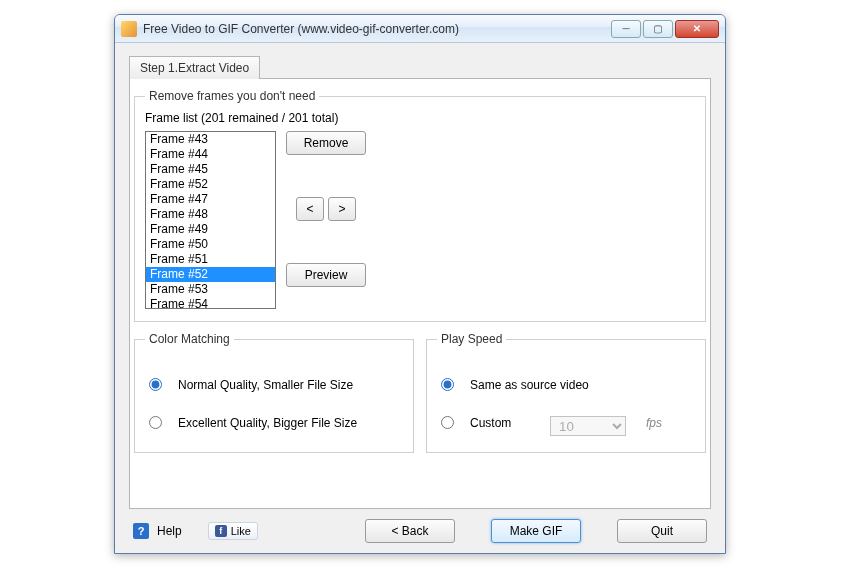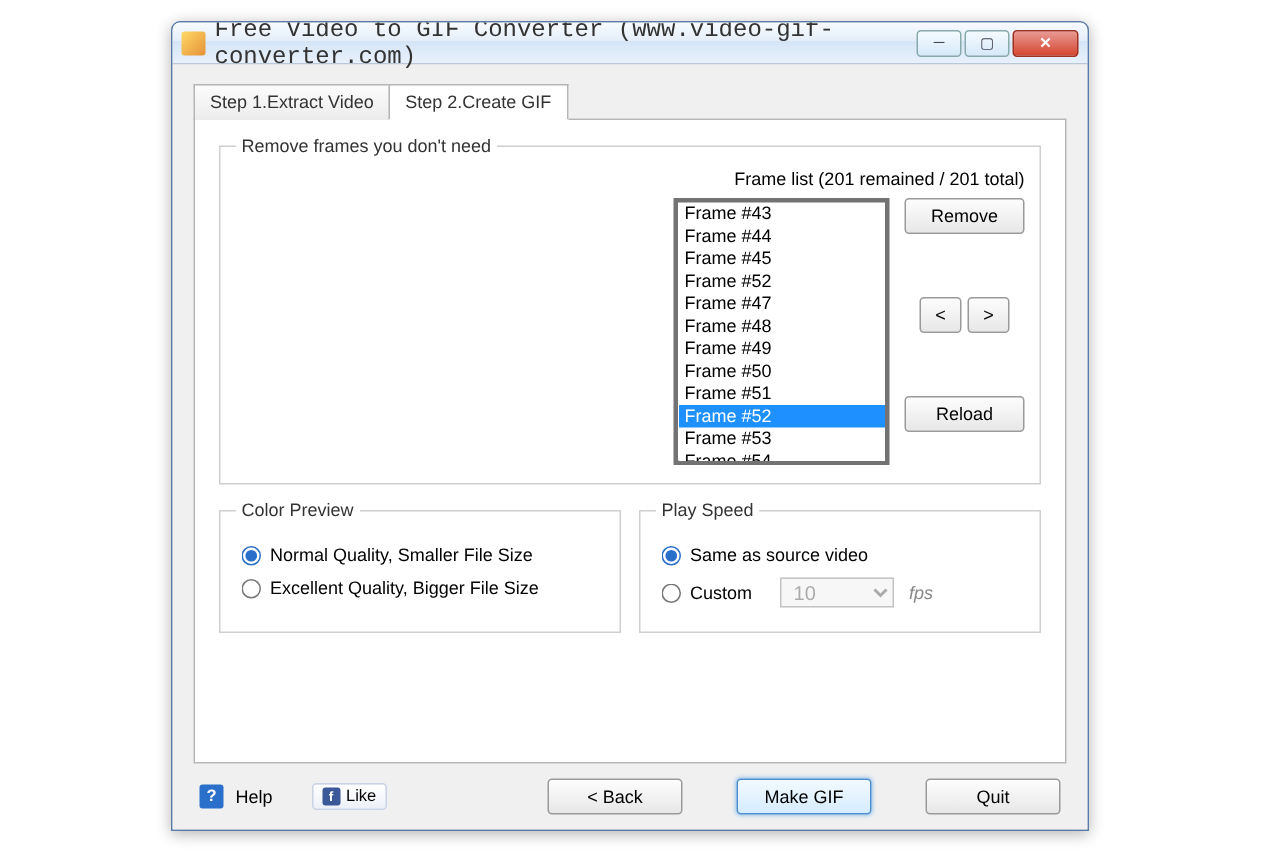--- a/index.html
+++ b/index.html
@@ -2,71 +2,71 @@
 <html><head>
 <meta charset="utf-8">
 <style>
 * { box-sizing: border-box; margin: 0; padding: 0; }
 body { font-family: "Segoe UI", Tahoma, sans-serif; font-size: 12px; background: #fff; width: 841px; height: 568px; position: relative; }
 
 .window { position: absolute; left: 114px; top: 14px; width: 612px; height: 540px; border: 1px solid #5a7ca8; border-radius: 6px 6px 0 0; overflow: hidden; box-shadow: 0 2px 10px rgba(0,0,0,0.3); background: #f0f0f0; }
 
 .titlebar { height: 28px; background: linear-gradient(to bottom, #f8fbff 0%, #e4eef9 45%, #d5e5f6 46%, #e8f1fb 100%); display: flex; align-items: center; padding: 0 6px; border-bottom: 1px solid #b8c8d8; }
 .titlebar-icon { width: 16px; height: 16px; background: linear-gradient(135deg,#ffd966,#e69138); border-radius: 2px; margin-right: 6px; }
-.titlebar-text { flex: 1; color: #333; font-size: 16px; font-family: Liberation Mono, monospace; }
+.titlebar-text { flex: 1; color: #333; font-size: 12px; }
 .window-controls { display: flex; gap: 0; }
 .wc-btn { width: 30px; height: 18px; border: 1px solid #8aa; background: linear-gradient(to bottom,#f5fbff,#d6e9f8); border-radius: 3px; margin-left: 2px; display: flex; align-items: center; justify-content: center; font-size: 10px; color: #445; cursor: pointer; }
 .wc-close { width: 44px; background: linear-gradient(to bottom,#e89a94,#d4462f); border-color: #a03020; color: #fff; font-weight: bold; }
 
 .client { background: #f0f0f0; padding: 12px 14px 10px 14px; height: calc(100% - 28px); display: flex; flex-direction: column; }
 
 .tabstrip { display: flex; position: relative; top: 1px; }
 .tab { padding: 4px 10px; border: 1px solid #b5b5b5; background: linear-gradient(to bottom,#fcfcfc,#ececec); border-bottom: none; margin-right: -1px; cursor: pointer; font-size: 12px; color: #333; }
 .tab.active { background: #fff; border-bottom: 1px solid #fff; z-index: 2; }
 
-.tabpane { flex: 1; background: #fff; border: 1px solid #b5b5b5; padding: 10px 16px; display: flex; flex-direction: column; gap: 10px; }
+.tabpane { flex: 1; background: #fff; border: 1px solid #b5b5b5; padding: 10px 4px; display: flex; flex-direction: column; gap: 10px; }
 
 fieldset { border: 1px solid #cfcfcf; padding: 8px 10px 12px 10px; }
 legend { padding: 0 4px; color: #333; font-size: 12px; }
 
 .frames-row { display: flex; gap: 10px; }
 .preview-col { display: flex; flex-direction: column; }
 .preview-label { margin: 2px 0 6px 8px; }
 .preview-img { width: 218px; height: 160px; border: 1px solid #8a8a8a; background: #6c5f7a; position: relative; overflow: hidden; }
 .preview-img .sky { position:absolute; inset:0; background: linear-gradient(to bottom,#8ab3d1 0%,#b5926f 40%,#7a5a4e 100%); }
 .preview-img .tree { position:absolute; width:40px; height:130px; background:#3f3a55; border-radius:10px; top:18px; }
 .preview-img .tree.t1{left:8px;} .preview-img .tree.t2{left:50px;width:28px;} .preview-img .tree.t3{left:158px;width:46px;}
 .preview-img .mouse { position:absolute; left:95px; top:60px; width:50px; height:80px; }
 .preview-img .mouse .head{position:absolute;top:8px;left:10px;width:24px;height:20px;background:#f3c9a6;border-radius:50%;}
 .preview-img .mouse .cap{position:absolute;top:0;left:6px;width:32px;height:16px;background:#b62b23;border-radius:50% 50% 0 0;}
 .preview-img .mouse .ear{position:absolute;top:2px;left:-6px;width:16px;height:16px;background:#111;border-radius:50%;}
 .preview-img .mouse .body{position:absolute;top:26px;left:8px;width:28px;height:30px;background:#b62b23;border-radius:8px;}
 .preview-img .mouse .pants{position:absolute;top:52px;left:6px;width:32px;height:22px;background:#2a3a8c;border-radius:6px;}
 .preview-img .ground{position:absolute;bottom:0;left:0;right:0;height:24px;background:#7e5c43;}
 
-.framelist-col { flex: 1; display: flex; flex-direction: column; align-items: flex-end; }
+.framelist-col { flex: 1; display: flex; flex-direction: column; }
 .framelist-label { margin-bottom: 6px; }
 .fl-row { display: flex; gap: 10px; }
 
-.listbox { width: 144px; height: 178px; border: 3px solid #737373; background: #fff; overflow-y: scroll; font-size: 12px; }
+.listbox { width: 131px; height: 178px; border: 1px solid #737373; background: #fff; overflow-y: scroll; font-size: 12px; }
 .listbox::-webkit-scrollbar { width: 16px; }
 .listbox::-webkit-scrollbar-track { background: #e9e9e9; border-left:1px solid #ccc; }
 .listbox::-webkit-scrollbar-thumb { background: linear-gradient(to right,#e6eefb,#c2d6ef); border:1px solid #9bb; border-radius:2px; }
 .listbox::-webkit-scrollbar-button { height:16px; background:#e6e6e6; border:1px solid #bbb; }
 .listitem { padding: 0 4px; line-height: 15px; cursor: pointer; white-space: nowrap; }
 .listitem.selected { background: #1e90ff; color: #fff; }
 
 .btn-col { display: flex; flex-direction: column; align-items: center; gap: 8px; }
 .winbtn { min-width: 80px; height: 24px; border: 1px solid #9a9a9a; background: linear-gradient(to bottom,#fdfdfd,#e7e7e7); border-radius: 3px; cursor: pointer; font-size: 12px; padding: 0 10px; }
 .navpair { display: flex; gap: 4px; margin-top: 34px; margin-bottom: 34px; }
 .navpair .winbtn { min-width: 28px; padding: 0 6px; }
 
 .options-row { display: flex; gap: 12px; }
 .options-row fieldset { flex: 1; }
-.radio-row { display: flex; align-items: center; gap: 6px; margin: 8px 0 4px 4px; }
+.radio-row { display: flex; align-items: flex-start; gap: 16px; margin: 24px 0 4px 4px; }
 .radio-row input[type=radio] { accent-color: #2a6fc9; }
 .fps-sel { width: 76px; height: 20px; border: 1px solid #aaa; background: #f4f4f4; color: #888; padding: 0 4px; }
 .fps-label { color: #888; margin-left: 4px; font-style: italic; }
 
 .footer { display: flex; align-items: center; gap: 10px; padding: 10px 4px 0 4px; }
 .footer-left { display: flex; align-items: center; gap: 8px; flex: 1; }
 .help-icon { width: 16px; height: 16px; background: #2a6fc9; color: #fff; border-radius: 2px; display: flex; align-items: center; justify-content: center; font-weight: bold; font-size: 11px; }
 .like-btn { display: inline-flex; align-items: center; gap: 4px; border: 1px solid #cad4e7; padding: 2px 6px; border-radius: 3px; background: linear-gradient(to bottom,#fff,#ecf0f7); font-size: 11px; cursor: pointer; margin-left: 18px; }
 .fb-icon { width: 12px; height: 12px; background: #3b5998; color: #fff; font-size: 9px; font-weight: bold; display: flex; align-items: center; justify-content: center; border-radius: 2px; }
 .footer .winbtn { min-width: 90px; margin-left: 26px; }
@@ -84,21 +84,20 @@
       <div class="wc-btn">─</div>
       <div class="wc-btn">▢</div>
       <div class="wc-btn wc-close">✕</div>
     </div>
   </div>
 
   <div class="client">
 
     <div class="tabstrip">
       <div class="tab">Step 1.Extract Video</div>
-      <div class="tab active">Step 2.Create GIF</div>
     </div>
 
     <div class="tabpane">
 
       <fieldset>
         <legend>Remove frames you don't need</legend>
         <div class="frames-row">
           <div class="framelist-col">
             <div class="framelist-label">Frame list (201 remained / 201 total)</div>
             <div class="fl-row">
@@ -115,30 +114,30 @@
                   <div class="listitem selected">Frame #52</div>
                   <div class="listitem">Frame #53</div>
                   <div class="listitem">Frame #54</div>
                 </div>
               <div class="btn-col">
                 <button class="winbtn">Remove</button>
                 <div class="navpair">
                   <button class="winbtn">&lt;</button>
                   <button class="winbtn">&gt;</button>
                 </div>
-                <button class="winbtn">Reload</button>
+                <button class="winbtn">Preview</button>
               </div>
             </div>
           </div>
         </div>
       </fieldset>
 
       <div class="options-row">
         <fieldset>
-          <legend>Color Preview</legend>
+          <legend>Color Matching</legend>
           <label class="radio-row">
             <input type="radio" name="cq" checked="" style="">
             <span>Normal Quality, Smaller File Size</span>
           </label>
           <label class="radio-row">
             <input type="radio" name="cq" style="">
             <span>Excellent Quality, Bigger File Size</span>
           </label>
         </fieldset>
 

